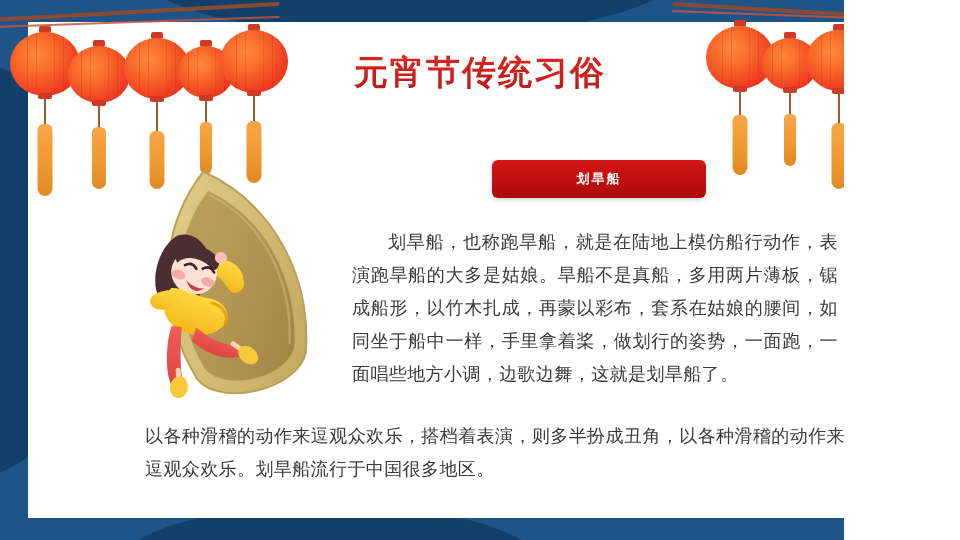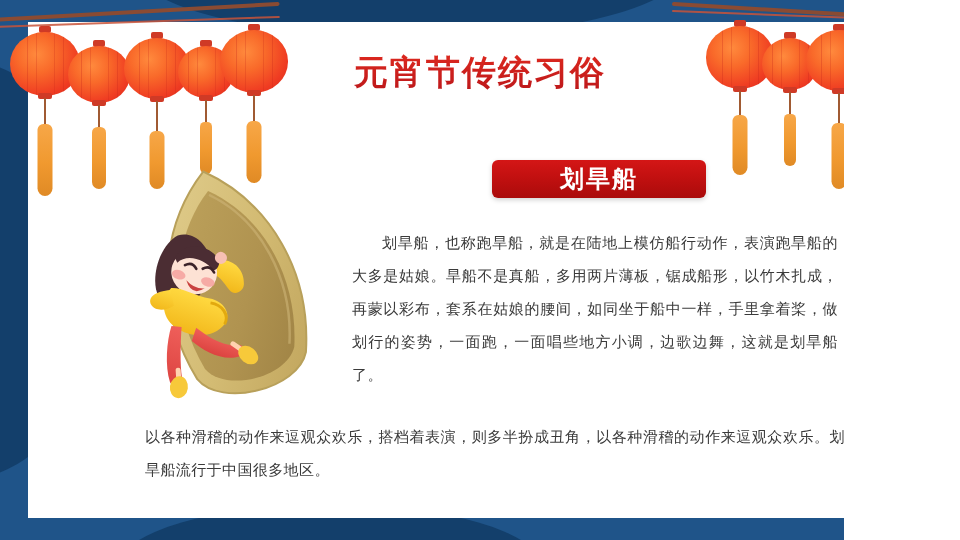--- a/index.html
+++ b/index.html
@@ -106,32 +106,32 @@
     -webkit-background-clip:text; background-clip:text;
     -webkit-text-fill-color:transparent;
   }
 
   
   #badge{
     position:absolute; left:492px; top:160px;
     width:214px; height:38px;
     border-radius:6px;
     background:linear-gradient(180deg,#d41616 0%,#c21010 45%,#aa0b0b 100%);
-    color:#ffffff; font-size:24px; font-weight:bold; letter-spacing:2px;
+    color:#ffffff; font-size:13px; font-weight:bold; letter-spacing:2px;
     display:flex; align-items:center; justify-content:center;
     box-shadow:0 2px 5px rgba(0,0,0,.18);
   }
 
   
   #illus{ position:absolute; left:112px; top:162px; width:240px; height:250px; }
 
   
   .para{
     position:absolute;
-    color:#3a3a3a; font-size:15px; line-height:33px;
+    color:#3a3a3a; font-size:18px; line-height:33px;
     letter-spacing:.4px; text-align:justify;
   }
   #para-main{ left:352px; top:226px; width:486px; text-indent:2em; }
   #para-tail{ left:145px; top:420px; width:700px; }
 
 </style>
 </head>
 <body>
 
 <div id="slide">

